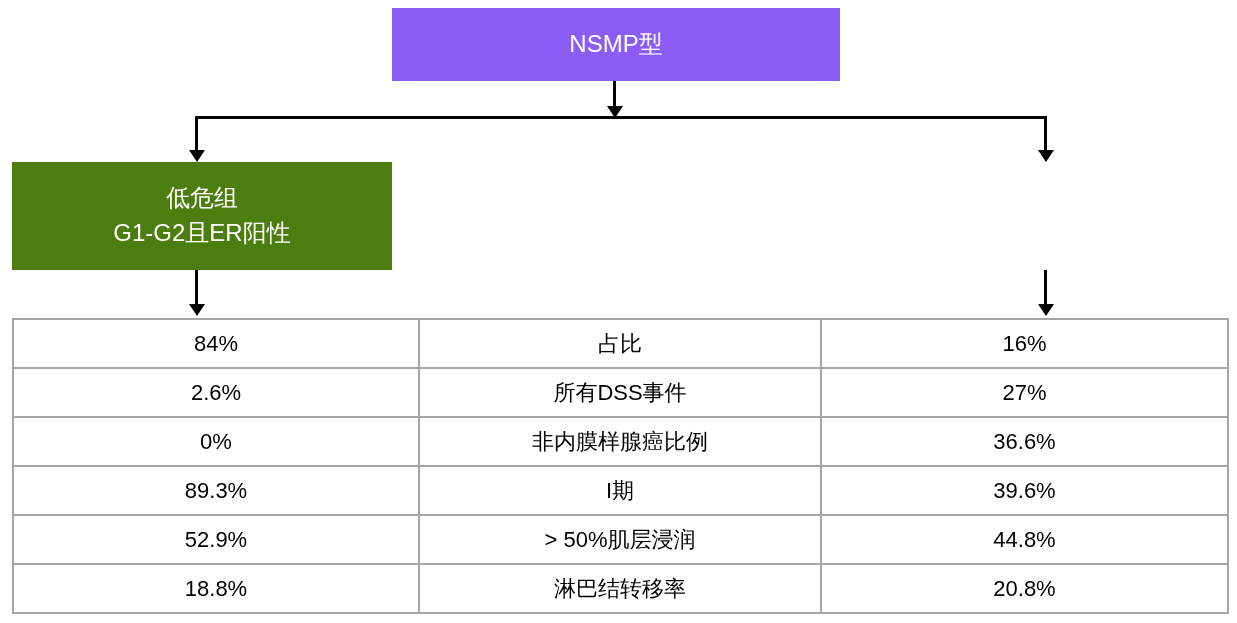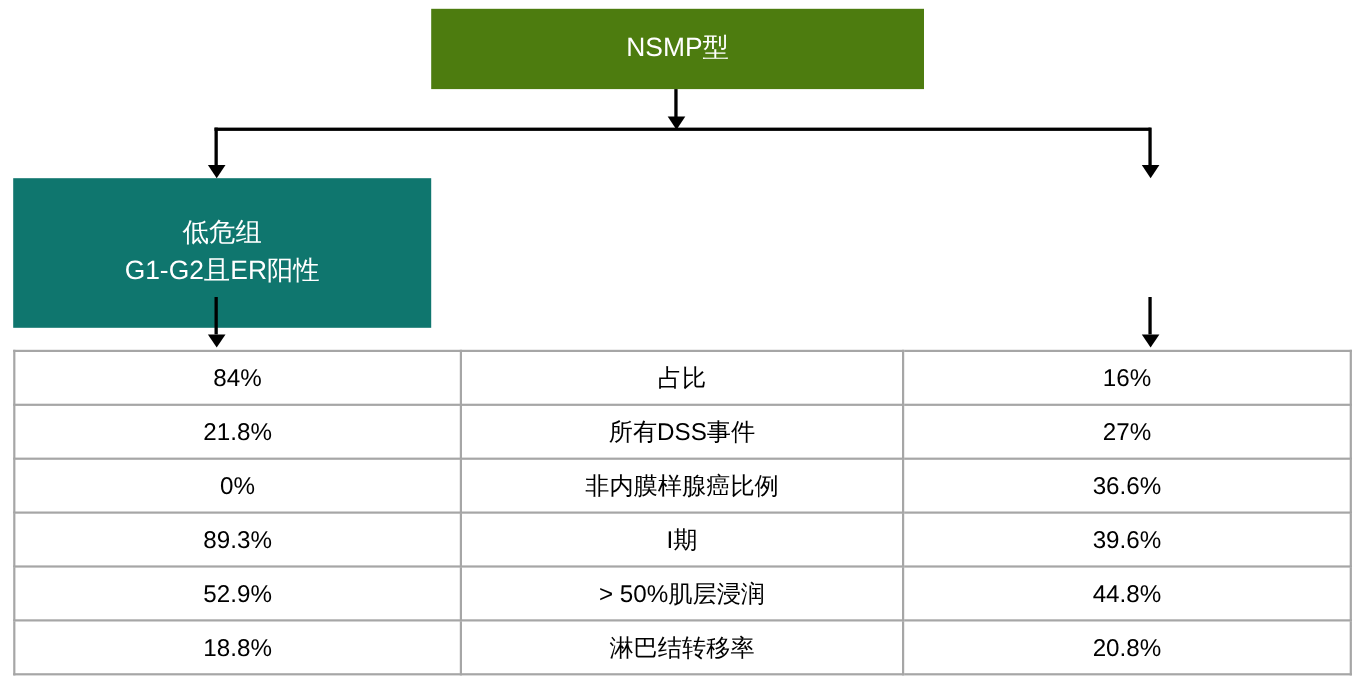--- a/index.html
+++ b/index.html
@@ -22,26 +22,26 @@
     flex-direction: column;
     align-items: center;
     justify-content: center;
     text-align: center;
     font-size: 24px;
     line-height: 1.45;
   }
   .node-root {
     left: 392px; top: 8px;
     width: 448px; height: 73px;
-    background: #4d7c0f;
+    background: #8b5cf6;
   }
   .node-left {
     left: 12px; top: 162px;
-    width: 380px; height: 136px;
-    background: #0f766e;
+    width: 380px; height: 108px;
+    background: #4d7c0f;
   }
   .node-right {
     left: 845px; top: 162px;
     width: 380px; height: 108px;
     background: #C00000;
   }
   .line {
     position: absolute;
     background: #000000;
   }
@@ -107,21 +107,21 @@
   <div class="arrowhead" style="left:1038px; top:304px;"></div>
 
   <table class="stats">
     <tbody>
       <tr>
         <td class="col-left">84%</td>
         <td class="col-mid">占比</td>
         <td class="col-right">16%</td>
       </tr>
       <tr>
-        <td class="col-left">21.8%</td>
+        <td class="col-left">2.6%</td>
         <td class="col-mid">所有DSS事件</td>
         <td class="col-right">27%</td>
       </tr>
       <tr>
         <td class="col-left">0%</td>
         <td class="col-mid">非内膜样腺癌比例</td>
         <td class="col-right">36.6%</td>
       </tr>
       <tr>
         <td class="col-left">89.3%</td>

